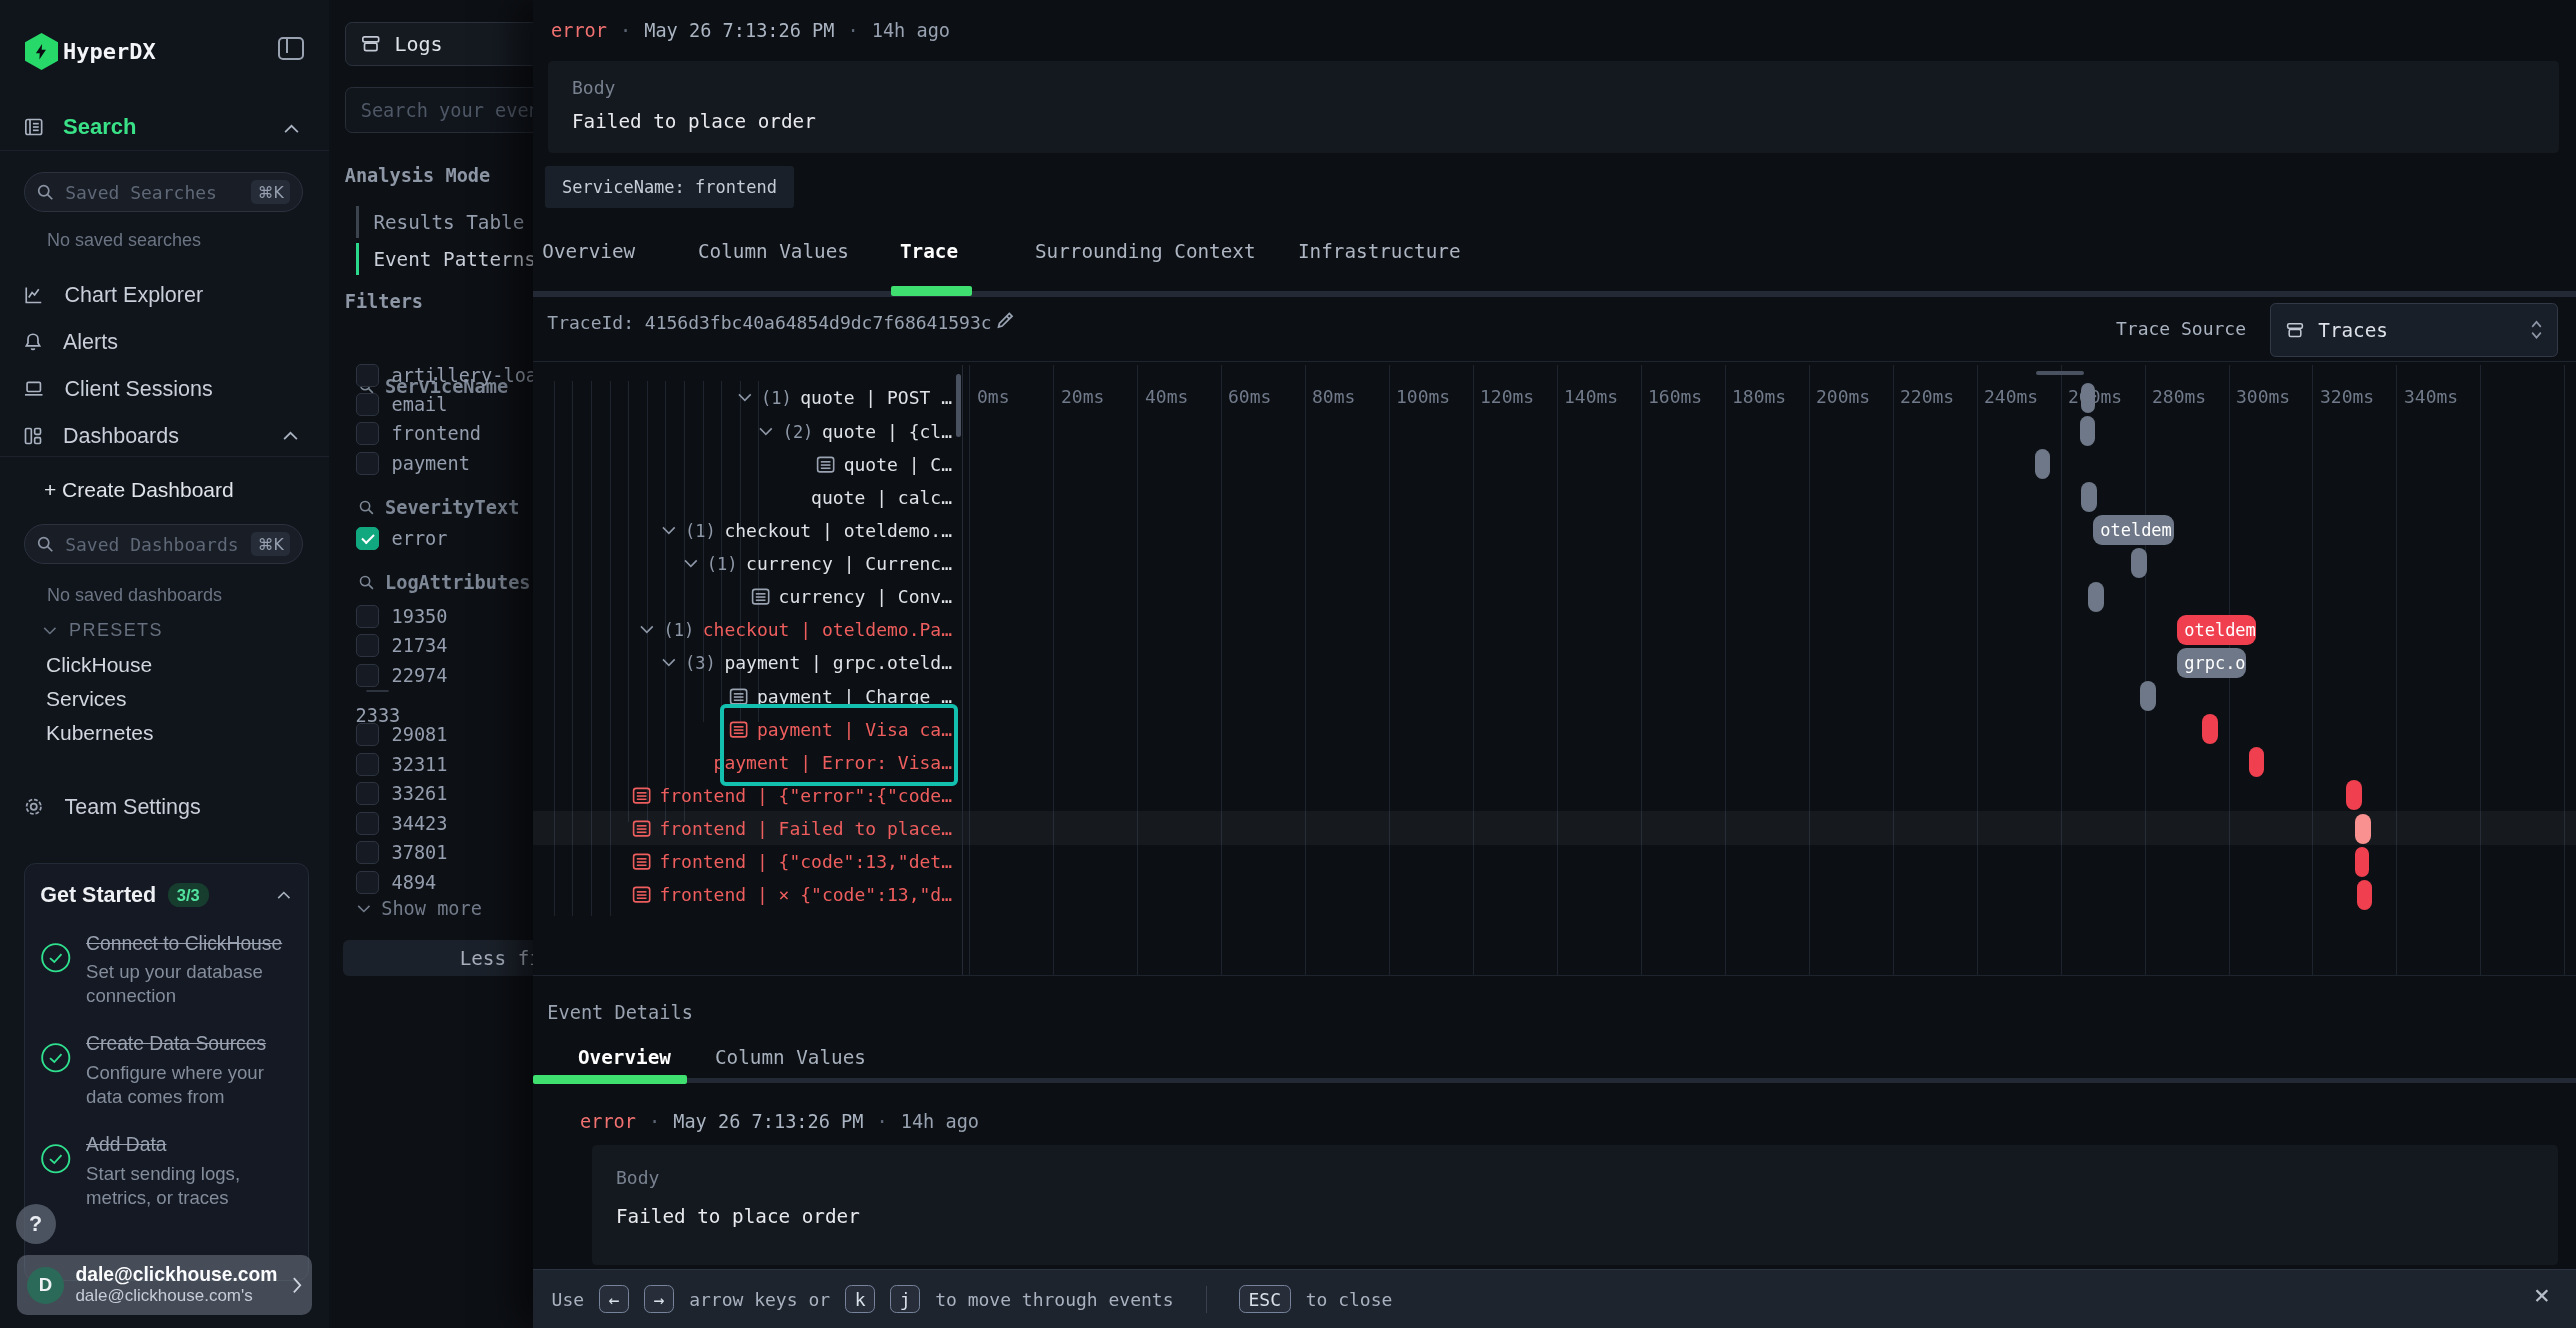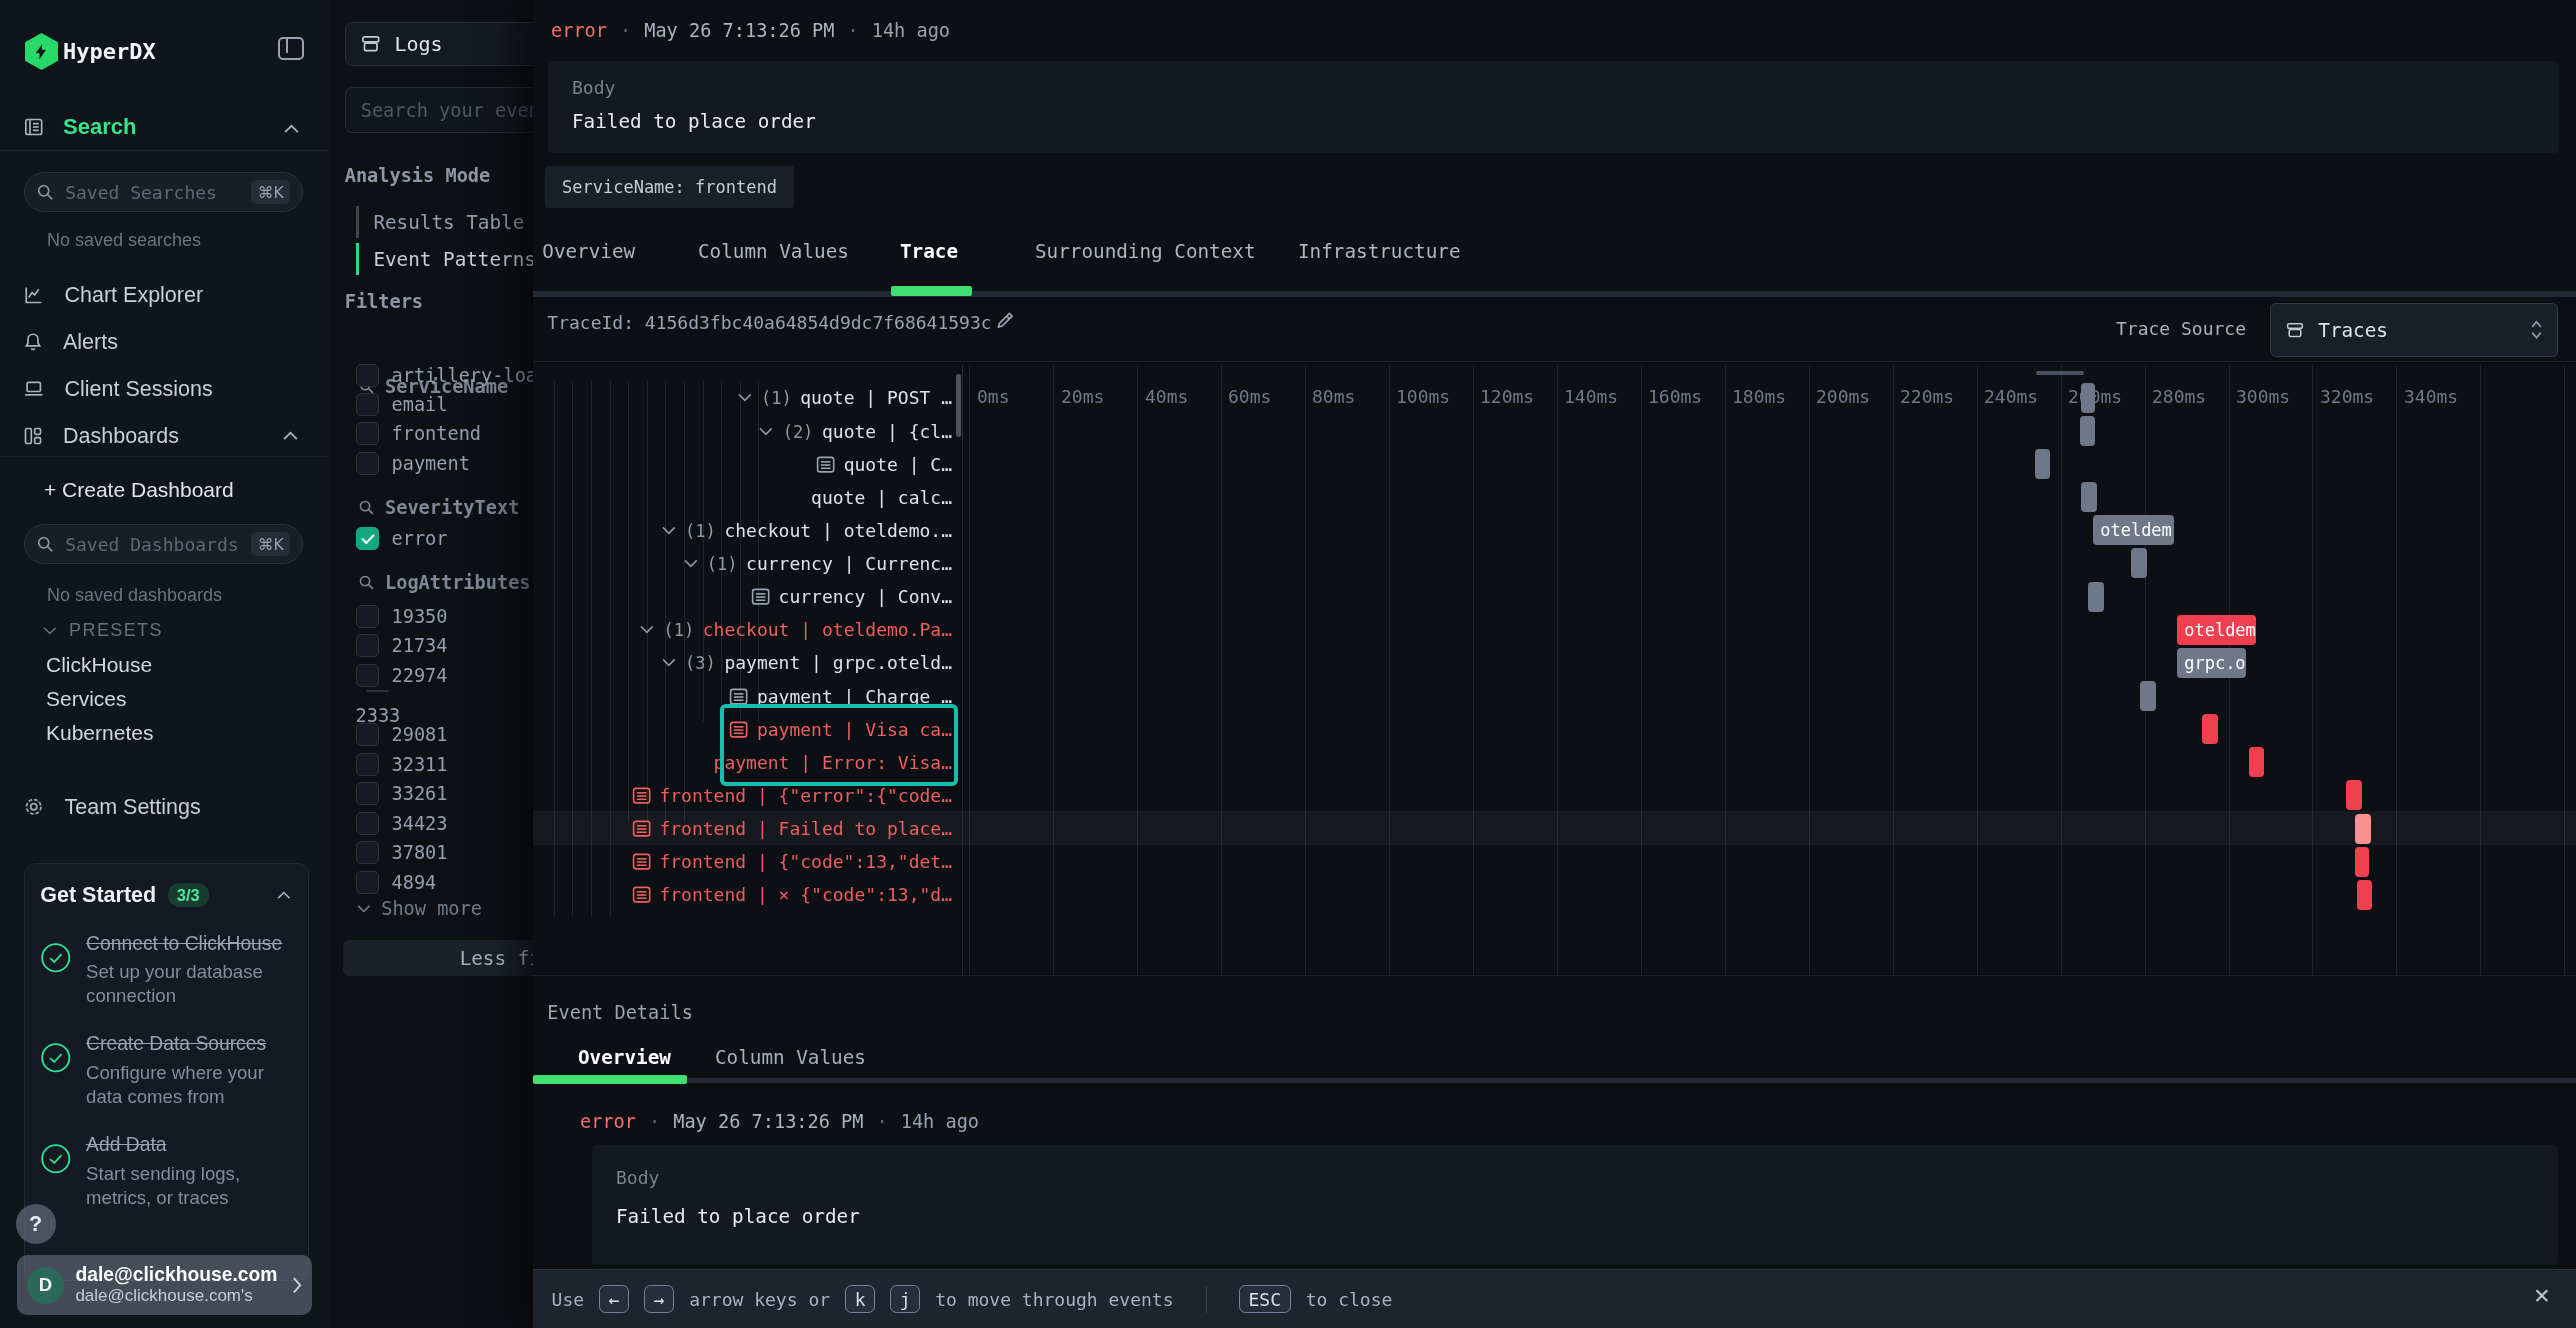--- a/index.html
+++ b/index.html
@@ -89,21 +89,21 @@
   .ticklab{position:absolute;top:386px;font-size:18px;color:#707a8a;white-space:nowrap;}
   .guide{position:absolute;width:1.4px;background:#1f252f;}
   .wf-vdiv{position:absolute;left:429px;top:365px;width:1.4px;height:610px;background:#242b36;}
   .vthumb{position:absolute;left:423px;top:374px;width:5px;height:63px;background:#4a5261;border-radius:2.9px;}
   .hthumb{position:absolute;left:1503px;top:371px;width:48px;height:4.3px;background:#4a5261;border-radius:2.1px;}
   .row-hl{position:absolute;left:0;width:2043px;height:34px;background:rgba(255,255,255,.045);}
   .tree-row{position:absolute;left:0;width:419px;height:33px;display:flex;align-items:center;justify-content:flex-end;gap:8.6px;font-size:18px;white-space:nowrap;}
   .tree-row .cnt{color:#8e98a8;font-size:17px;}
   .tree-row .lab.ok{color:#dfe3e9;}
   .tree-row .lab.error{color:#ef5e5e;}
-  .bar{position:absolute;height:30px;border-radius:4px;overflow:hidden;font-size:17px;color:#fff;line-height:30px;padding-left:7.2px;box-sizing:border-box;white-space:nowrap;}
+  .bar{position:absolute;height:30px;border-radius:9px;overflow:hidden;font-size:17px;color:#fff;line-height:30px;padding-left:7.2px;box-sizing:border-box;white-space:nowrap;}
   .sel-outline{position:absolute;left:187px;top:704px;width:238px;height:82px;border:4.3px solid #13bfae;border-radius:5.7px;box-sizing:border-box;}
 
   
   .ed-title{position:absolute;left:14.3px;top:1002px;font-size:18.6px;color:#9aa3b2;}
   .ed-tab{position:absolute;top:1046px;font-size:19.3px;color:#a7b0bd;}
   .ed-tab.active{color:#fff;font-weight:bold;}
   .ed-bar{position:absolute;left:0;top:1078px;width:2043px;height:5px;background:#232a35;}
   .ed-underline{position:absolute;left:0;top:1075px;width:154px;height:8.6px;background:#3fe070;border-radius:2.1px;}
 
   

